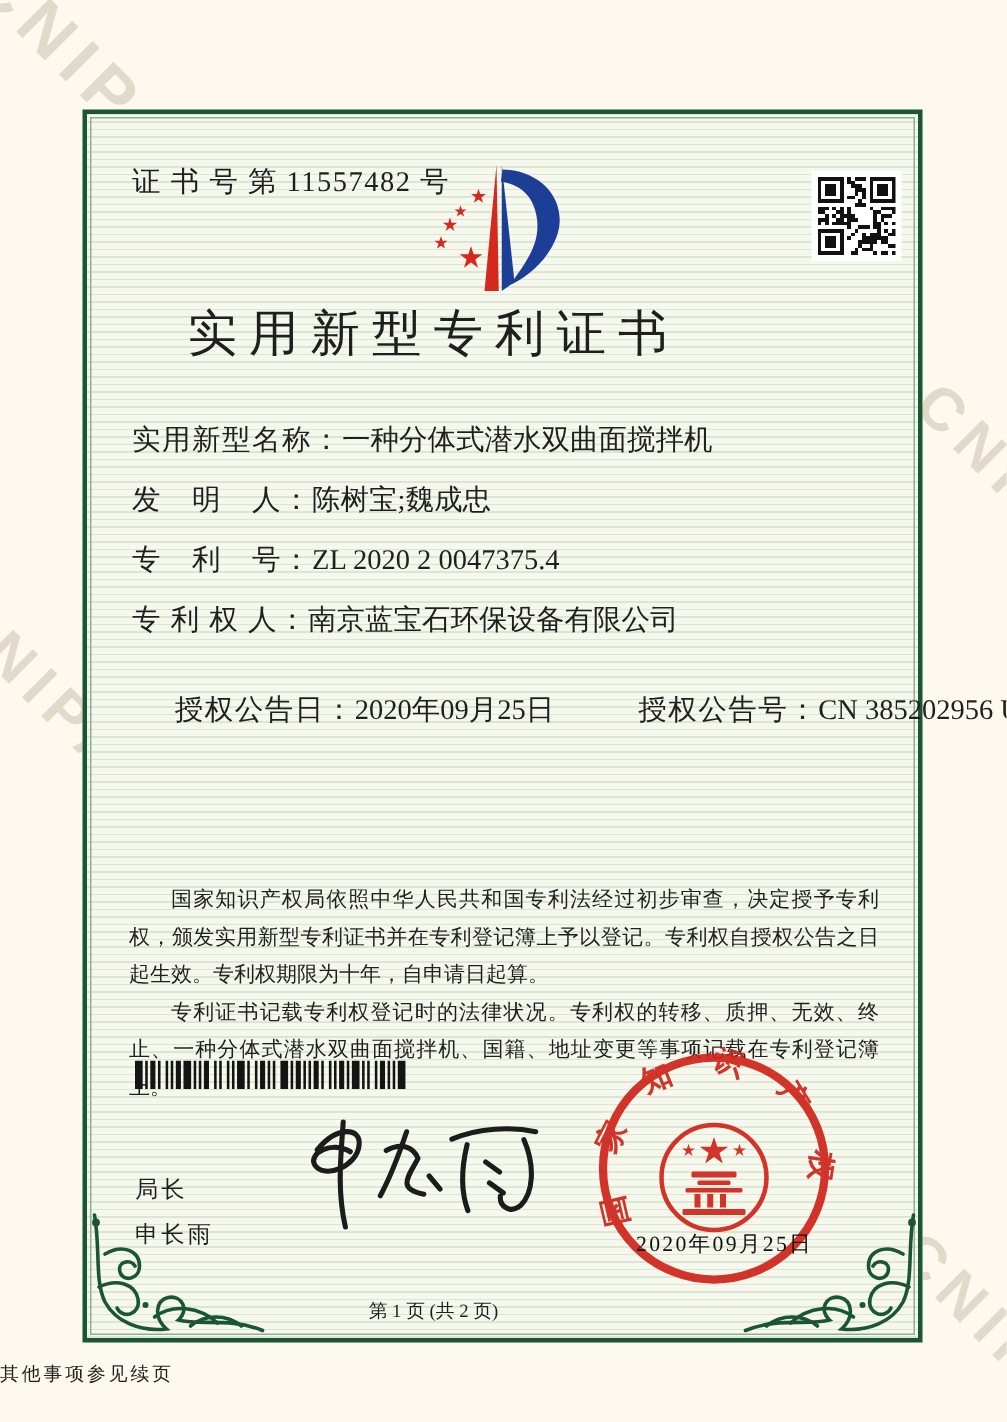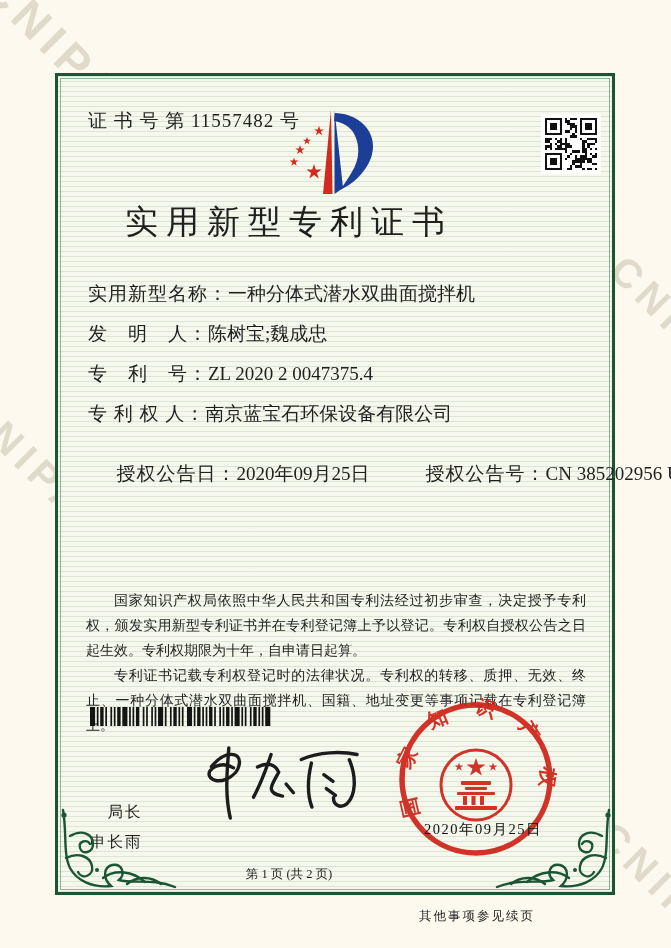--- a/index.html
+++ b/index.html
@@ -63,40 +63,40 @@
 
   
   .paras{position:absolute;left:86px;top:556px;width:500px;z-index:3;
     font-size:14px;line-height:25px;text-align:justify;margin-top:32px;}
   .paras p{margin:0;text-indent:2em;}
 
   
   .barcode{position:absolute;left:90px;top:707px;z-index:3;}
 
   
-  .signer{position:absolute;left:90px;top:797px;z-index:3;font-size:15.5px;letter-spacing:2px;text-align:right;}
+  .signer{position:absolute;left:90px;top:779px;z-index:3;font-size:15.5px;letter-spacing:2px;}
   .signer div{height:30px;line-height:30px;}
   .signature{position:absolute;left:196px;top:740px;z-index:4;transform:rotate(-2deg);}
 
   
   .seal{position:absolute;left:395px;top:698px;z-index:5;}
   .seal-date{
     position:absolute;left:408px;top:820px;width:150px;z-index:6;
     text-align:center;font-size:14.5px;letter-spacing:1.5px;color:#111;
     white-space:nowrap;
   }
 
   
   .page-no{
     position:absolute;left:55px;top:866px;width:468px;z-index:3;
     text-align:center;font-size:12.5px;white-space:pre;
   }
   .foot-note{
     position:absolute;left:0;top:908px;width:535px;z-index:3;
-    text-align:right;font-size:12.5px;letter-spacing:2px;
+    text-align:left;font-size:12.5px;letter-spacing:2px;
   }
 
   .flourish{position:absolute;z-index:4;}
   .flourish.left{left:57px;top:808px;}
   .flourish.right{left:493px;top:808px;transform:scaleX(-1);}
 
   .qr-wrap{
     position:absolute;left:541px;top:114px;z-index:3;
     background:#ffffff;padding:4px;line-height:0;
   }

